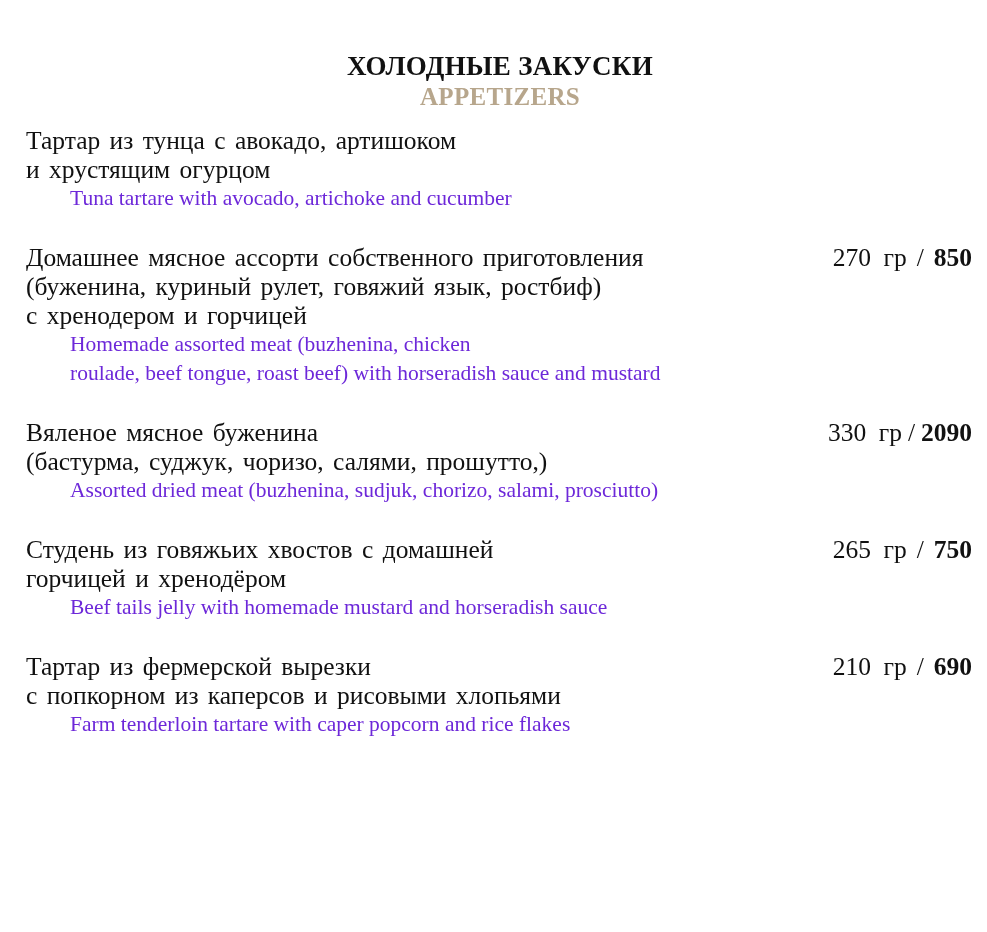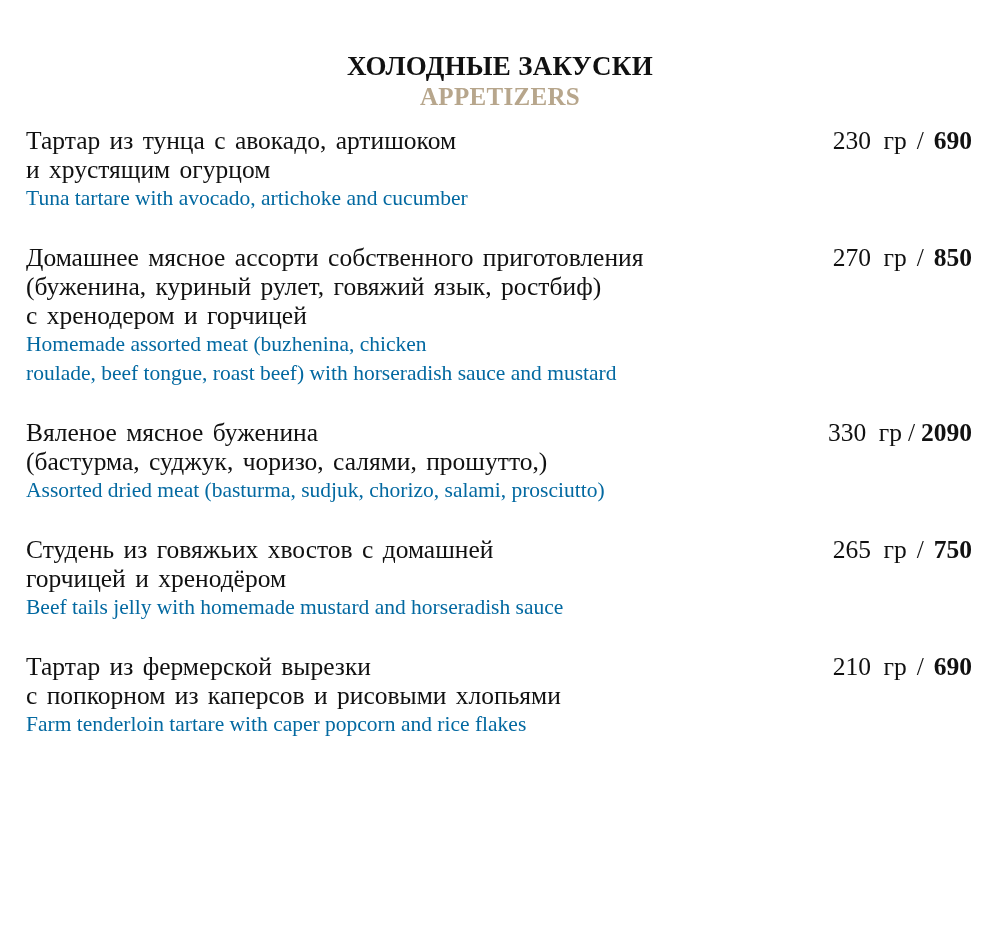--- a/index.html
+++ b/index.html
@@ -49,22 +49,23 @@
     .item .name {
       font-size: 25.5px;
       line-height: 29px;
       color: #111111;
       white-space: pre-line;
       word-spacing: 3px;
     }
     .item .desc {
       font-size: 21.5px;
       line-height: 29px;
-      color: #0369a1;
+      color: #6d28d9;
       white-space: pre-line;
+      margin-left: 44px;
     }
     .item .price {
       position: absolute;
       top: 0;
       right: 0;
       font-size: 25.5px;
       line-height: 29px;
       color: #111111;
       white-space: pre;
     }
@@ -80,36 +81,35 @@
   <div class="title-ru">ХОЛОДНЫЕ ЗАКУСКИ</div>
   <div class="title-en">APPETIZERS</div>
 </div>
 
 <div class="items">
 
   <div class="item">
     <div class="name">Тартар из тунца с авокадо, артишоком
 и хрустящим огурцом</div>
     <div class="desc">Tuna tartare with avocado, artichoke and cucumber</div>
-    <div class="price"><span class="weight">230 гр</span><span class="sep">/</span><span class="amount">690</span></div>
   </div>
 
   <div class="item">
     <div class="name">Домашнее мясное ассорти собственного приготовления
 (буженина, куриный рулет, говяжий язык, ростбиф)
 с хренодером и горчицей</div>
     <div class="desc">Homemade assorted meat (buzhenina, chicken
 roulade, beef tongue, roast beef) with horseradish sauce and mustard</div>
     <div class="price"><span class="weight">270 гр</span><span class="sep">/</span><span class="amount">850</span></div>
   </div>
 
   <div class="item tight">
     <div class="name">Вяленое мясное буженина
 (бастурма, суджук, чоризо, салями, прошутто,)</div>
-    <div class="desc">Assorted dried meat (basturma, sudjuk, chorizo, salami, prosciutto)</div>
+    <div class="desc">Assorted dried meat (buzhenina, sudjuk, chorizo, salami, prosciutto)</div>
     <div class="price"><span class="weight">330 гр</span><span class="sep">/</span><span class="amount">2090</span></div>
   </div>
 
 
   <div class="item">
     <div class="name">Студень из говяжьих хвостов с домашней
 горчицей и хренодёром</div>
     <div class="desc">Beef tails jelly with homemade mustard and horseradish sauce</div>
     <div class="price"><span class="weight">265 гр</span><span class="sep">/</span><span class="amount">750</span></div>
   </div>

